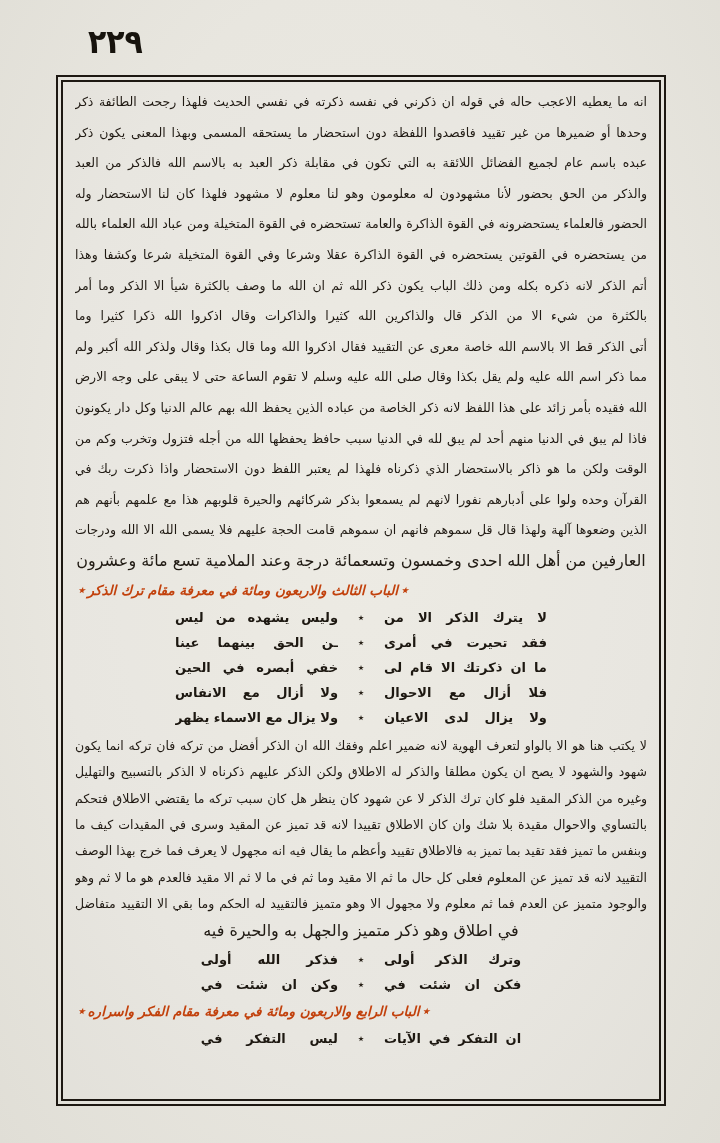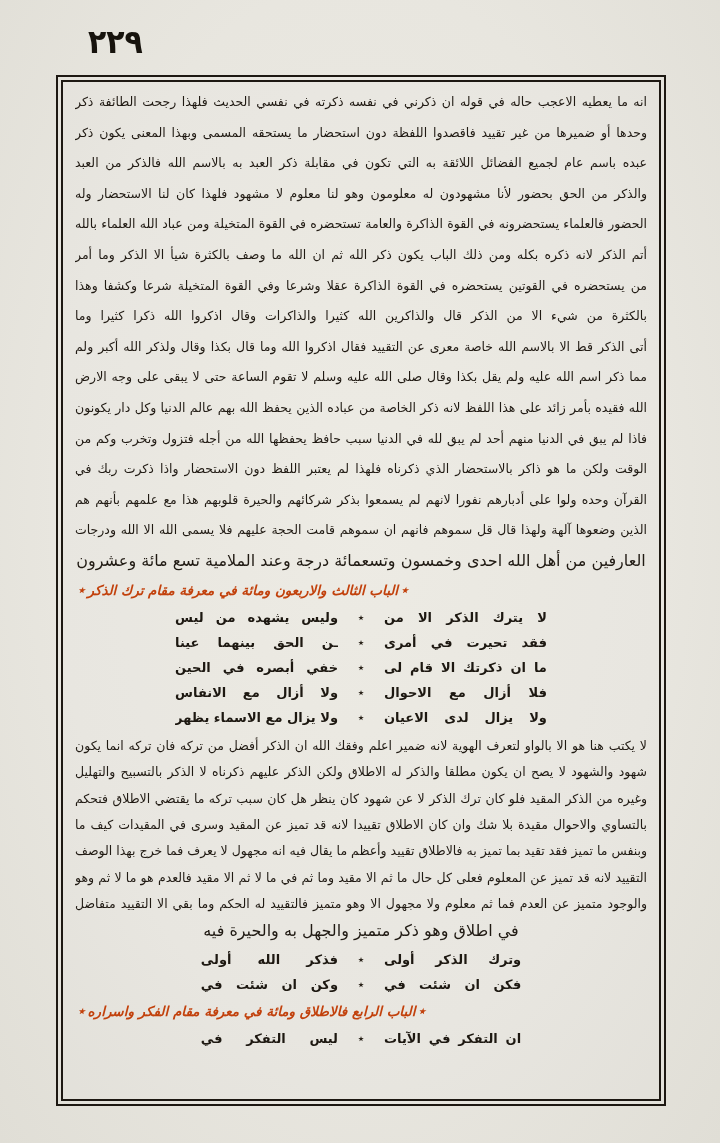--- a/index.html
+++ b/index.html
@@ -88,22 +88,22 @@
 <div class="page-number">٢٢٩</div>
 
 <div class="frame">
 
   <div class="prose">
       <div class="prose-line">انه ما يعطيه الاعجب حاله في قوله ان ذكرني في نفسه ذكرته في نفسي الحديث فلهذا رجحت الطائفة ذكر لفظة الله</div>
       <div class="prose-line">وحدها أو ضميرها من غير تقييد فاقصدوا اللفظة دون استحضار ما يستحقه المسمى وبهذا المعنى يكون ذكر الحق</div>
       <div class="prose-line">عبده باسم عام لجميع الفضائل اللائقة به التي تكون في مقابلة ذكر العبد به بالاسم الله فالذكر من العبد باستحضار</div>
       <div class="prose-line">والذكر من الحق بحضور لأنا مشهودون له معلومون وهو لنا معلوم لا مشهود فلهذا كان لنا الاستحضار وله</div>
       <div class="prose-line">الحضور فالعلماء يستحضرونه في القوة الذاكرة والعامة تستحضره في القوة المتخيلة ومن عباد الله العلماء بالله</div>
+      <div class="prose-line">من يستحضره في القوتين يستحضره في القوة الذاكرة عقلا وشرعا وفي القوة المتخيلة شرعا وكشفا وهذا</div>
       <div class="prose-line">أتم الذكر لانه ذكره بكله ومن ذلك الباب يكون ذكر الله ثم ان الله ما وصف بالكثرة شيأ الا الذكر وما أمر</div>
-      <div class="prose-line">من يستحضره في القوتين يستحضره في القوة الذاكرة عقلا وشرعا وفي القوة المتخيلة شرعا وكشفا وهذا</div>
       <div class="prose-line">بالكثرة من شيء الا من الذكر قال والذاكرين الله كثيرا والذاكرات وقال اذكروا الله ذكرا كثيرا وما</div>
       <div class="prose-line">أتى الذكر قط الا بالاسم الله خاصة معرى عن التقييد فقال اذكروا الله وما قال بكذا وقال ولذكر الله أكبر ولم يقل</div>
       <div class="prose-line">مما ذكر اسم الله عليه ولم يقل بكذا وقال صلى الله عليه وسلم لا تقوم الساعة حتى لا يبقى على وجه الارض من يقول الله</div>
       <div class="prose-line">الله فقيده بأمر زائد على هذا اللفظ لانه ذكر الخاصة من عباده الذين يحفظ الله بهم عالم الدنيا وكل دار يكونون فيها</div>
       <div class="prose-line">فاذا لم يبق في الدنيا منهم أحد لم يبق لله في الدنيا سبب حافظ يحفظها الله من أجله فتزول وتخرب وكم من قائل الله باق في ذلك</div>
       <div class="prose-line">الوقت ولكن ما هو ذاكر بالاستحضار الذي ذكرناه فلهذا لم يعتبر اللفظ دون الاستحضار واذا ذكرت ربك في</div>
       <div class="prose-line">القرآن وحده ولوا على أدبارهم نفورا لانهم لم يسمعوا بذكر شركائهم والحيرة قلوبهم هذا مع علمهم بأنهم هم</div>
       <div class="prose-line">الذين وضعوها آلهة ولهذا قال قل سموهم فانهم ان سموهم قامت الحجة عليهم فلا يسمى الله الا الله ودرجات الذكر عند</div>
     </div>
   <div class="prose-center">العارفين من أهل الله احدى وخمسون وتسعمائة درجة وعند الملامية تسع مائة وعشرون درجة</div>
@@ -162,21 +162,21 @@
         <span class="hemi">فذكر الله أولى بالوجود</span>
       </div>
       <div class="poem-line">
         <span class="hemi">فكن ان شئت في جود الشهود</span>
         <span class="sep">٭</span>
         <span class="hemi">وكن ان شئت في فضل الوجود</span>
       </div>
     </div>
 
   <div class="heading">
-    <span class="orn">٭</span><span>الباب الرابع فالاطلاق ومائة في معرفة مقام الفكر واسراره</span><span class="orn">٭</span>
+    <span class="orn">٭</span><span>الباب الرابع والاربعون ومائة في معرفة مقام الفكر واسراره</span><span class="orn">٭</span>
   </div>
 
   <div class="poem narrow">
       <div class="poem-line">
         <span class="hemi">ان التفكر في الآيات والعبر</span>
         <span class="sep">٭</span>
         <span class="hemi">ليس التفكر في الاحكام والقدر</span>
       </div>
     </div>
 

